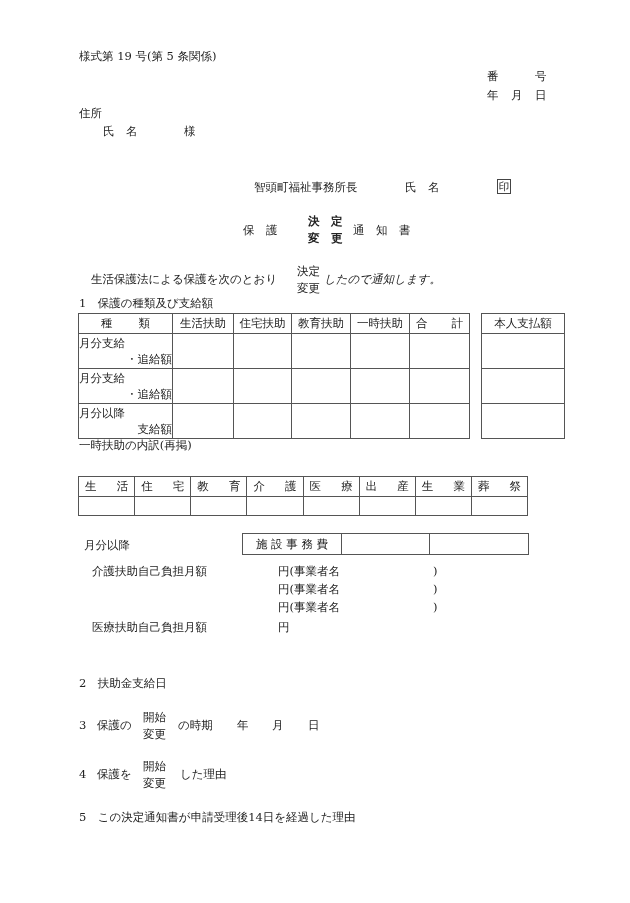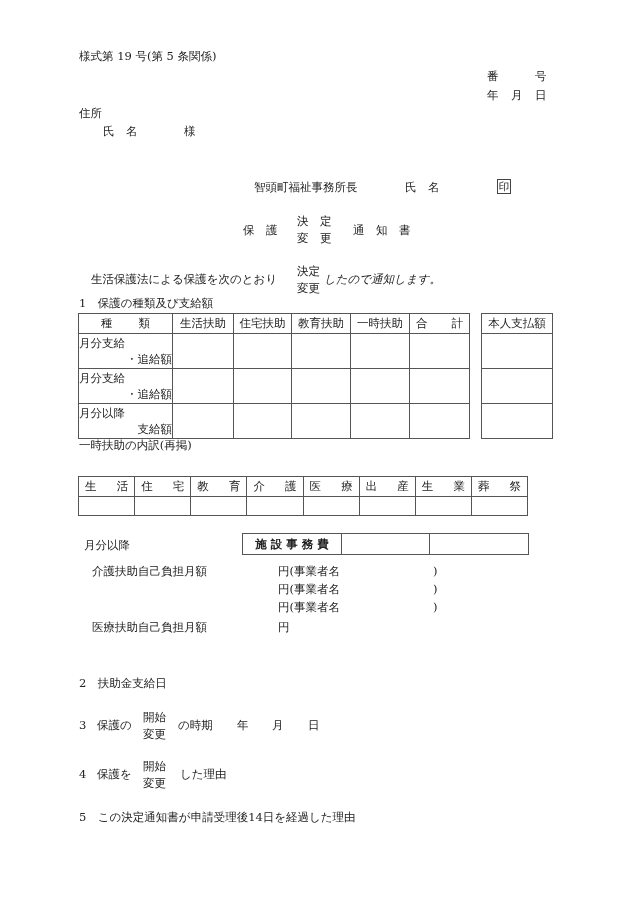--- a/index.html
+++ b/index.html
@@ -30,21 +30,21 @@
 
 <div class="abs" style="left:79px;top:106px;">住所</div>
 <div class="abs" style="left:103px;top:124px;">氏　名</div>
 <div class="abs" style="left:184px;top:124px;">様</div>
 
 <div class="abs" style="left:254px;top:180px;">智頭町福祉事務所長</div>
 <div class="abs" style="left:405px;top:180px;">氏　名</div>
 <div class="seal" style="left:497px;top:179px;">印</div>
 
 <div class="abs" style="left:243px;top:223px;">保　護</div>
-<div class="stack" style="left:297px;top:213px;">
+<div class="stack" style="left:308px;top:213px;font-weight:bold;">
   <span>決　定</span>
   <span>変　更</span>
 </div>
 <div class="abs" style="left:353px;top:223px;">通　知　書</div>
 
 <div class="abs" style="left:91px;top:272px;">生活保護法による保護を次のとおり</div>
 <div class="stack" style="left:297px;top:263px;">
   <span>決定</span>
   <span>変更</span>
 </div>
@@ -109,21 +109,21 @@
         </td>
     <td></td>
         <td></td>
     <td></td>
         <td></td>
     <td></td>
   </tr>
 </tbody>
   </table>
 
-<table class="grid" style="left:481px;top:313px;width:72px;">
+<table class="grid" style="left:481px;top:313px;width:84px;">
   <tbody>
       <tr class="hdr">
         <td>本人支払額</td>
       </tr>
   <tr style="height:35px;">
         <td></td>
       </tr>
   <tr style="height:35px;">
         <td></td>
       </tr>
@@ -201,21 +201,21 @@
 
 <div class="abs" style="left:84px;top:538px;">月分以降</div>
 <table class="grid" style="left:242px;top:533px;width:286px;">
   <colgroup>
       <col style="width:99px">
       <col style="width:88px">
       <col style="width:99px">
     </colgroup>
   <tbody>
       <tr style="height:21px;">
-    <td style="text-align:center;font-weight:bold;">施 設 事 務 費</td>
+    <td style="text-align:center;">施 設 事 務 費</td>
     <td></td>
     <td></td>
   </tr>
 </tbody>
   </table>
 
 <div class="abs" style="left:92px;top:564px;">介護扶助自己負担月額</div>
 <div class="abs" style="left:278px;top:564px;">円(事業者名</div>
 <div class="abs" style="left:433px;top:564px;">)</div>
 <div class="abs" style="left:278px;top:582px;">円(事業者名</div>

